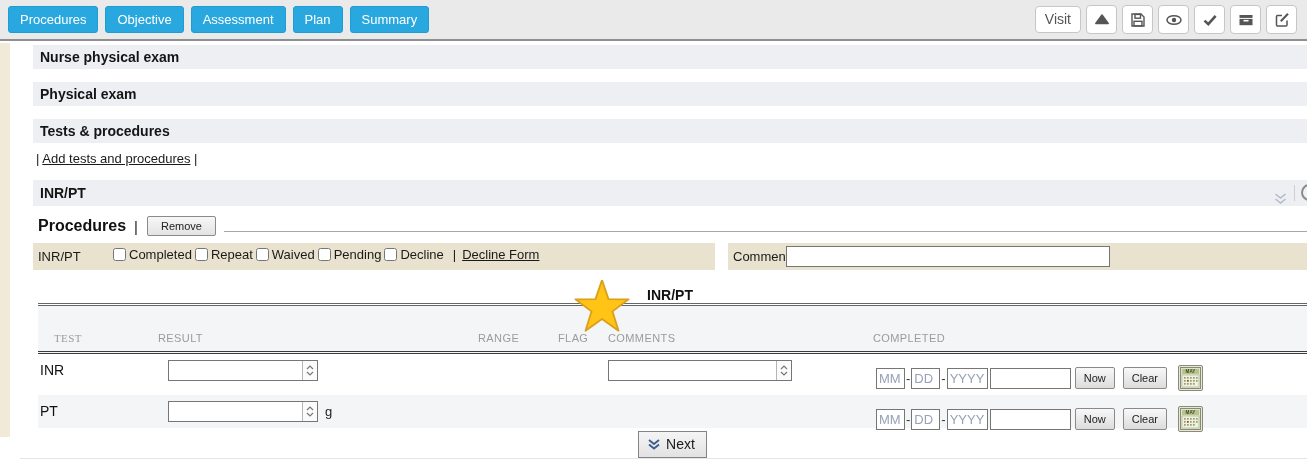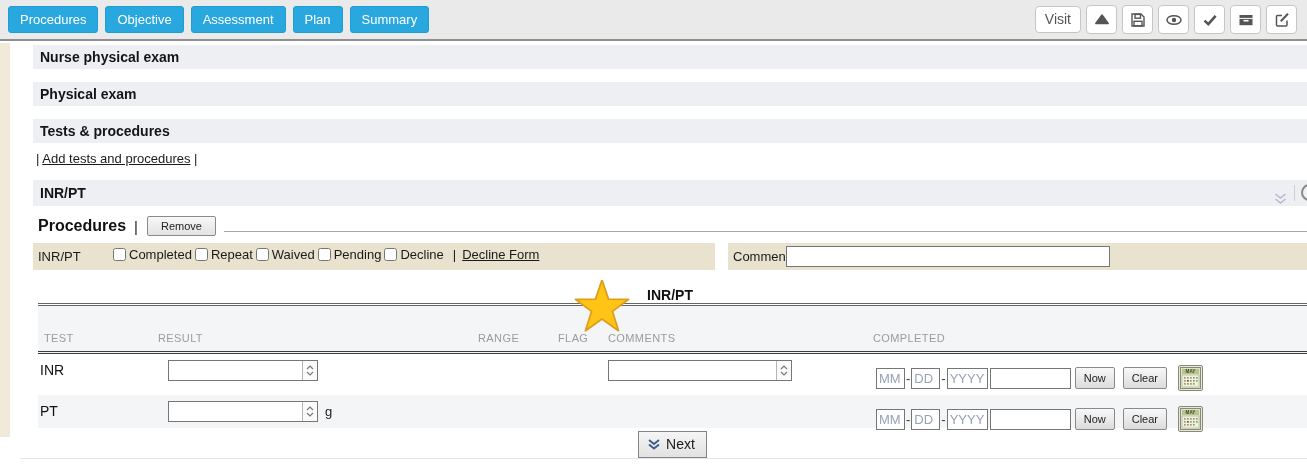--- a/index.html
+++ b/index.html
@@ -85,21 +85,21 @@
     font-family:"Liberation Sans", sans-serif;
   }
 
   
   .table-title { position:absolute; left:33px; right:0; top:287px; text-align:center; font-weight:bold; font-size:14px; color:#111; }
   .star-marker { position:absolute; left:572px; top:280px; z-index:5; pointer-events:none; }
 
   .results { position:absolute; left:38px; right:0; top:303px; border-top:3px double #666; }
   .thead { height:48px; background:#f4f5f7; border-bottom:3px double #3c3c3c; position:relative; }
   .th { position:absolute; bottom:7px; font-size:11px; color:#9b9b9b; letter-spacing:.4px; }
-  .th-test{left:6px;} .th-result{left:120px;} .th-range{left:440px;} .th-flag{left:520px;}
+  .th-test{left:16px;font-family:Liberation Serif, serif;} .th-result{left:120px;} .th-range{left:440px;} .th-flag{left:520px;}
   .th-comments{left:570px;} .th-completed{left:835px;}
 
   .trow { height:33px; position:relative; }
   .trow.alt { background:#f4f5f7;margin-top:8px; }
   .test-name { position:absolute; left:2px; top:8px; font-size:14px; color:#111; }
   .unit { position:absolute; left:287px; top:9px; font-size:13px; color:#222; }
 
   .spin-wrap {
     position:absolute; top:6px; height:21px; border:1px solid #767676; background:#fff;
     display:flex; align-items:stretch;

